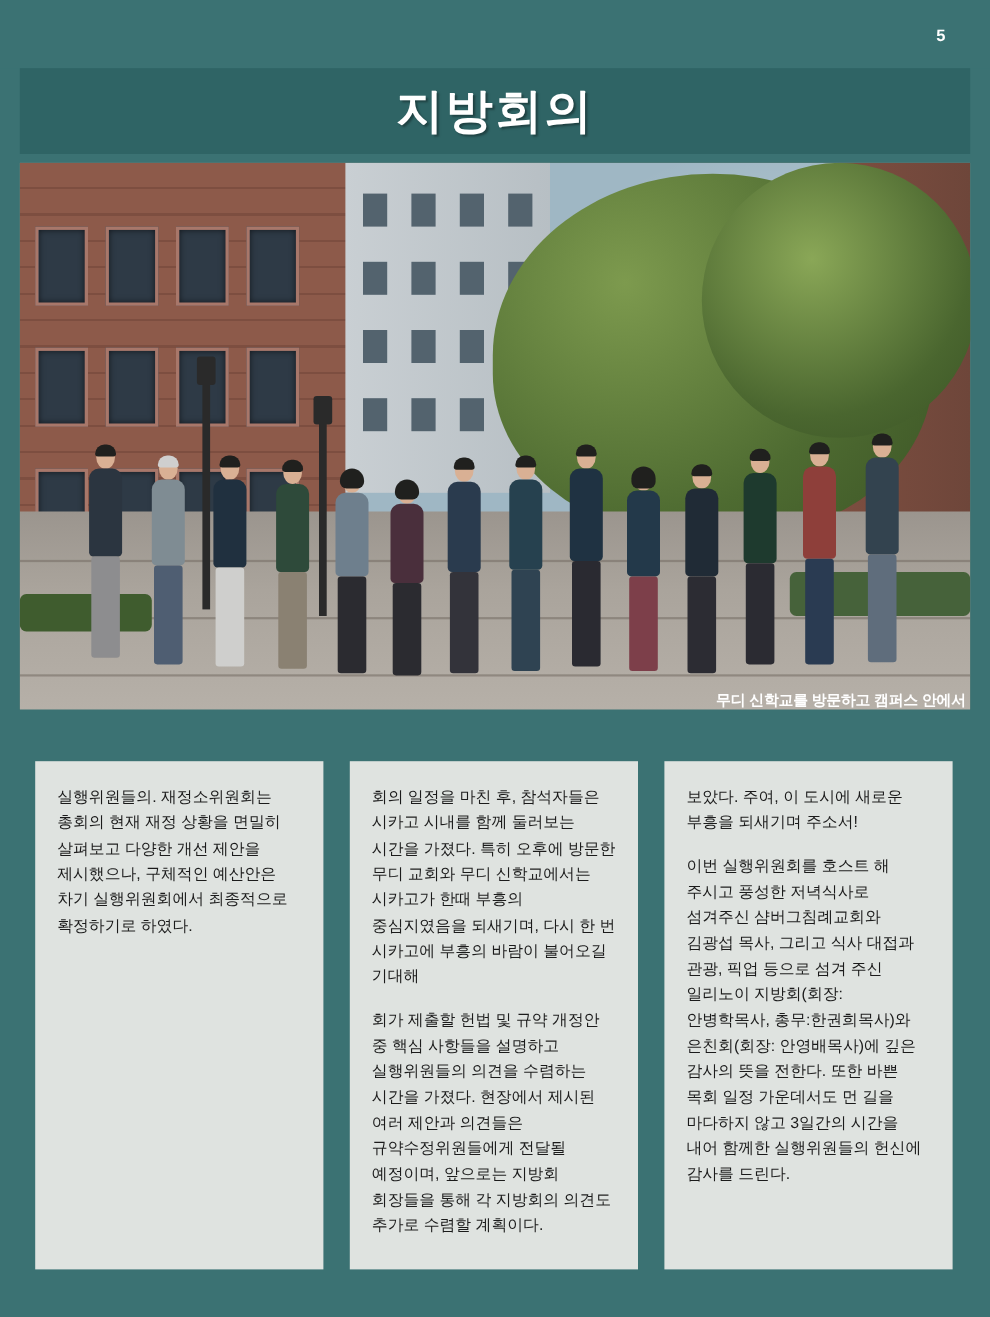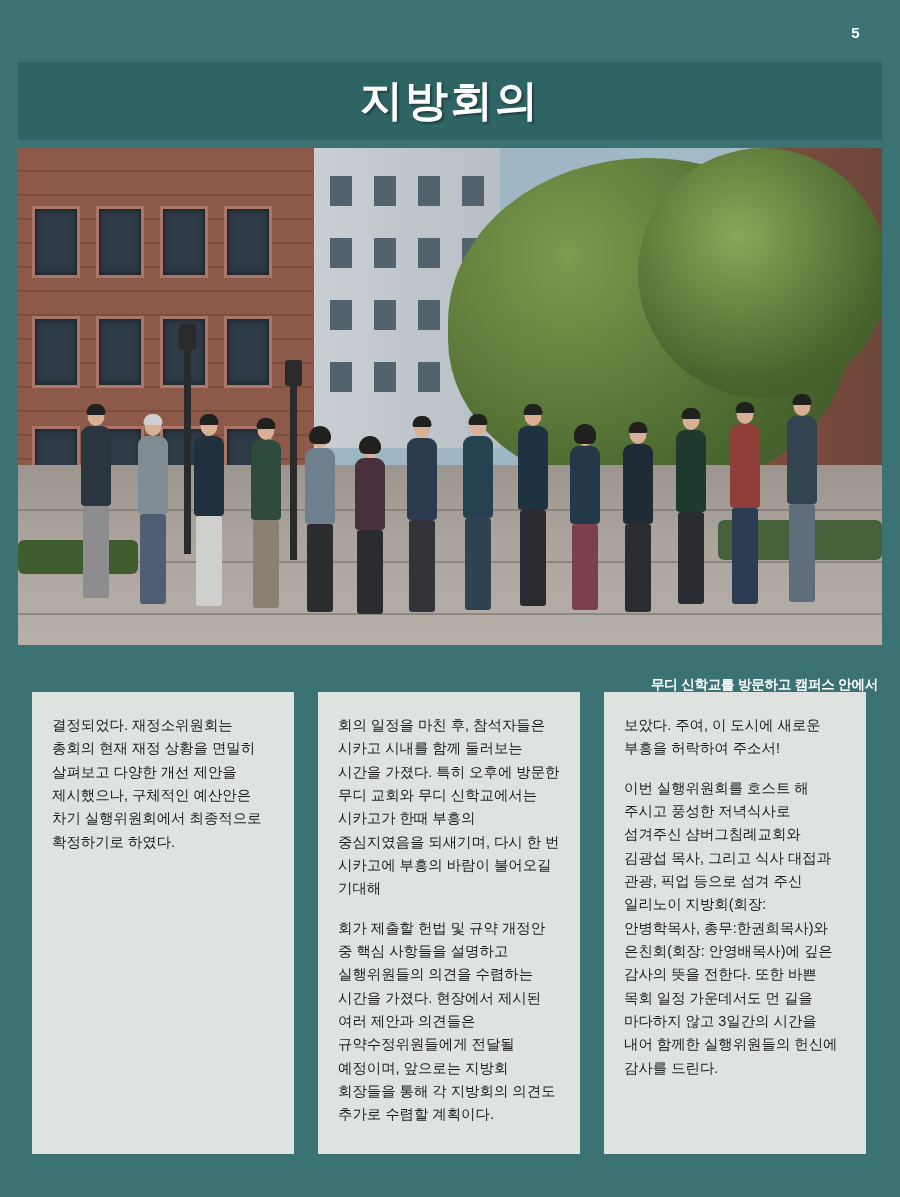--- a/index.html
+++ b/index.html
@@ -190,21 +190,21 @@
   .p-legs {
     position: absolute;
     left: 50%;
     transform: translateX(-50%);
     width: 26px;
     border-radius: 3px;
   }
   
   .caption {
     position: absolute;
-    top: 676px;
+    top: 628px;
     right: 22px;
     color: #ffffff;
     font-size: 13.5px;
     font-weight: bold;
     letter-spacing: -0.2px;
   }
   
   .columns {
     position: absolute;
     top: 692px;
@@ -384,25 +384,25 @@
         <div class="p-body" style="top:20px; height:88px; background:#33434f;"></div>
         <div class="p-legs" style="top:108px; height:98px; background:#5f6d7c;"></div>
       </div>
     </div>
   </div>
 
   <div class="caption">무디 신학교를 방문하고 캠퍼스 안에서</div>
 
   <div class="columns">
     <div class="column">
-      <p>결정되었다. 재정소위원회는 총회의 현재 재정 상황을 면밀히 살펴보고 다양한 개선 제안을 제시했으나, 구체적인 예산안은 차기 실행위원회에서 최종적으로 확정하기로 하였다.</p>
+      <p>실행위원들의. 재정소위원회는 총회의 현재 재정 상황을 면밀히 살펴보고 다양한 개선 제안을 제시했으나, 구체적인 예산안은 차기 실행위원회에서 최종적으로 확정하기로 하였다.</p>
     </div>
     <div class="column">
       <p>회의 일정을 마친 후, 참석자들은 시카고 시내를 함께 둘러보는 시간을 가졌다. 특히 오후에 방문한 무디 교회와 무디 신학교에서는 시카고가 한때 부흥의 중심지였음을 되새기며, 다시 한 번 시카고에 부흥의 바람이 불어오길 기대해</p>
       <p>회가 제출할 헌법 및 규약 개정안 중 핵심 사항들을 설명하고 실행위원들의 의견을 수렴하는 시간을 가졌다. 현장에서 제시된 여러 제안과 의견들은 규약수정위원들에게 전달될 예정이며, 앞으로는 지방회 회장들을 통해 각 지방회의 의견도 추가로 수렴할 계획이다.</p>
     </div>
     <div class="column">
-      <p>보았다. 주여, 이 도시에 새로운 부흥을 허락하여 주소서!</p>
+      <p>보았다. 주여, 이 도시에 새로운 부흥을 되새기며 주소서!</p>
       <p>이번 실행위원회를 호스트 해 주시고 풍성한 저녁식사로 섬겨주신 샴버그침례교회와 김광섭 목사, 그리고 식사 대접과 관광, 픽업 등으로 섬겨 주신 일리노이 지방회(회장: 안병학목사, 총무:한권희목사)와 은친회(회장: 안영배목사)에 깊은 감사의 뜻을 전한다. 또한 바쁜 목회 일정 가운데서도 먼 길을 마다하지 않고 3일간의 시간을 내어 함께한 실행위원들의 헌신에 감사를 드린다.</p>
     </div>
   </div>
 
 </div>
 
 </body></html>

